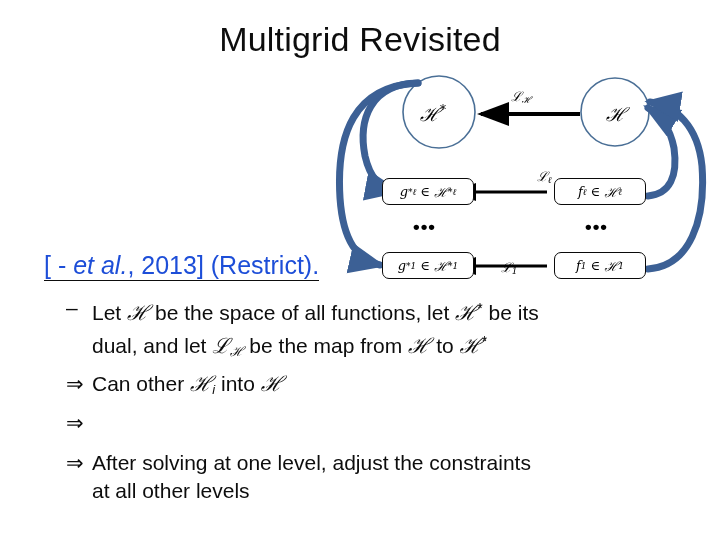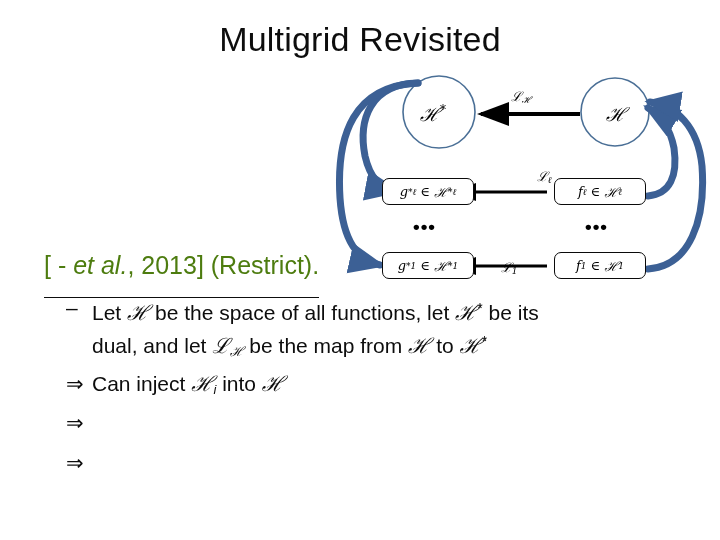--- a/index.html
+++ b/index.html
@@ -97,24 +97,24 @@
     color: #000;
   }
 
   
   #citation-heading {
     position: absolute;
     left: 44px;
     top: 250px;
     font-size: 25px;
     line-height: 30px;
-    color: #4d7c0f;
+    color: #1d4ed8;
     white-space: nowrap;
     border-bottom: 1.5px solid #0d0d0d;
-    padding-bottom: 17px;
+    padding-bottom: 0;
   }
   #citation-heading .it { font-style: italic; }
 
   .bullet-row {
     position: absolute;
     display: flex;
     align-items: flex-start;
     font-size: 21px;
     line-height: 28px;
     color: #0d0d0d;
@@ -212,22 +212,23 @@
   <span>[ - </span><span class="it">et al.</span><span>, 2013] (Restrict).</span>
 </div>
 
 <div class="bullet-row" id="bullet-0">
   <span class="bullet-mark">–</span>
   <span class="bullet-text"><span>Let </span><span class="cal">ℋ</span><span> be the space of all functions, let </span><span class="cal">ℋ</span><span class="supstar">*</span><span> be its</span><br><span>dual, and let </span><span class="cal">ℒ</span><span class="subi cal">ℋ</span><span> be the map from </span><span class="cal">ℋ</span><span> to </span><span class="cal">ℋ</span><span class="supstar">*</span></span>
 </div>
 
 <div class="bullet-row" id="bullet-1">
   <span class="bullet-mark">⇒</span>
-  <span class="bullet-text"><span>Can inject </span><span class="cal">ℋ</span><span class="subi">i</span><span> into </span><span class="cal">ℋ</span></span>
+  <span class="bullet-text"><span>Can other </span><span class="cal">ℋ</span><span class="subi">i</span><span> into </span><span class="cal">ℋ</span></span>
 </div>
 
 <div class="bullet-row" id="bullet-2">
   <span class="bullet-mark">⇒</span>
 </div>
 
 <div class="bullet-row" id="bullet-3">
   <span class="bullet-mark">⇒</span>
+  <span class="bullet-text"><span>After solving at one level, adjust the constraints</span><br><span>at all other levels</span></span>
 </div>
 
 </body></html>

